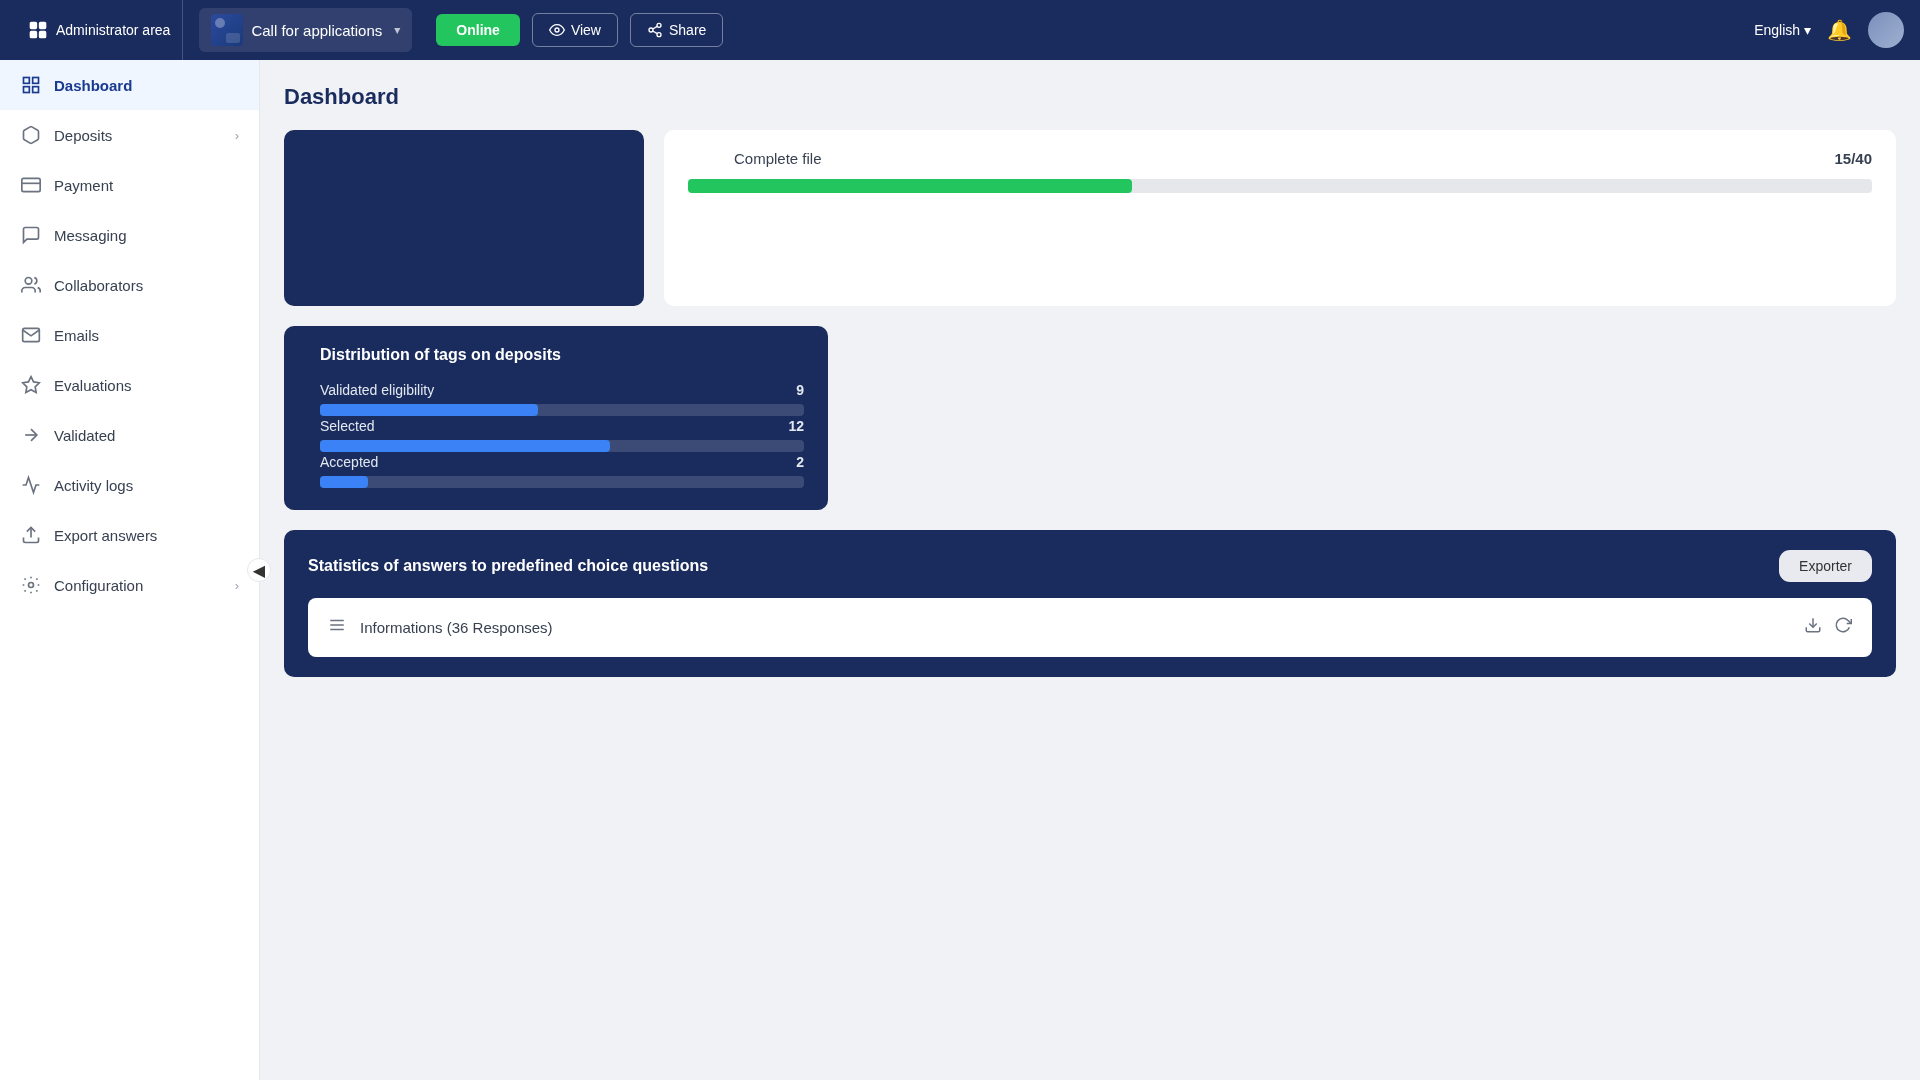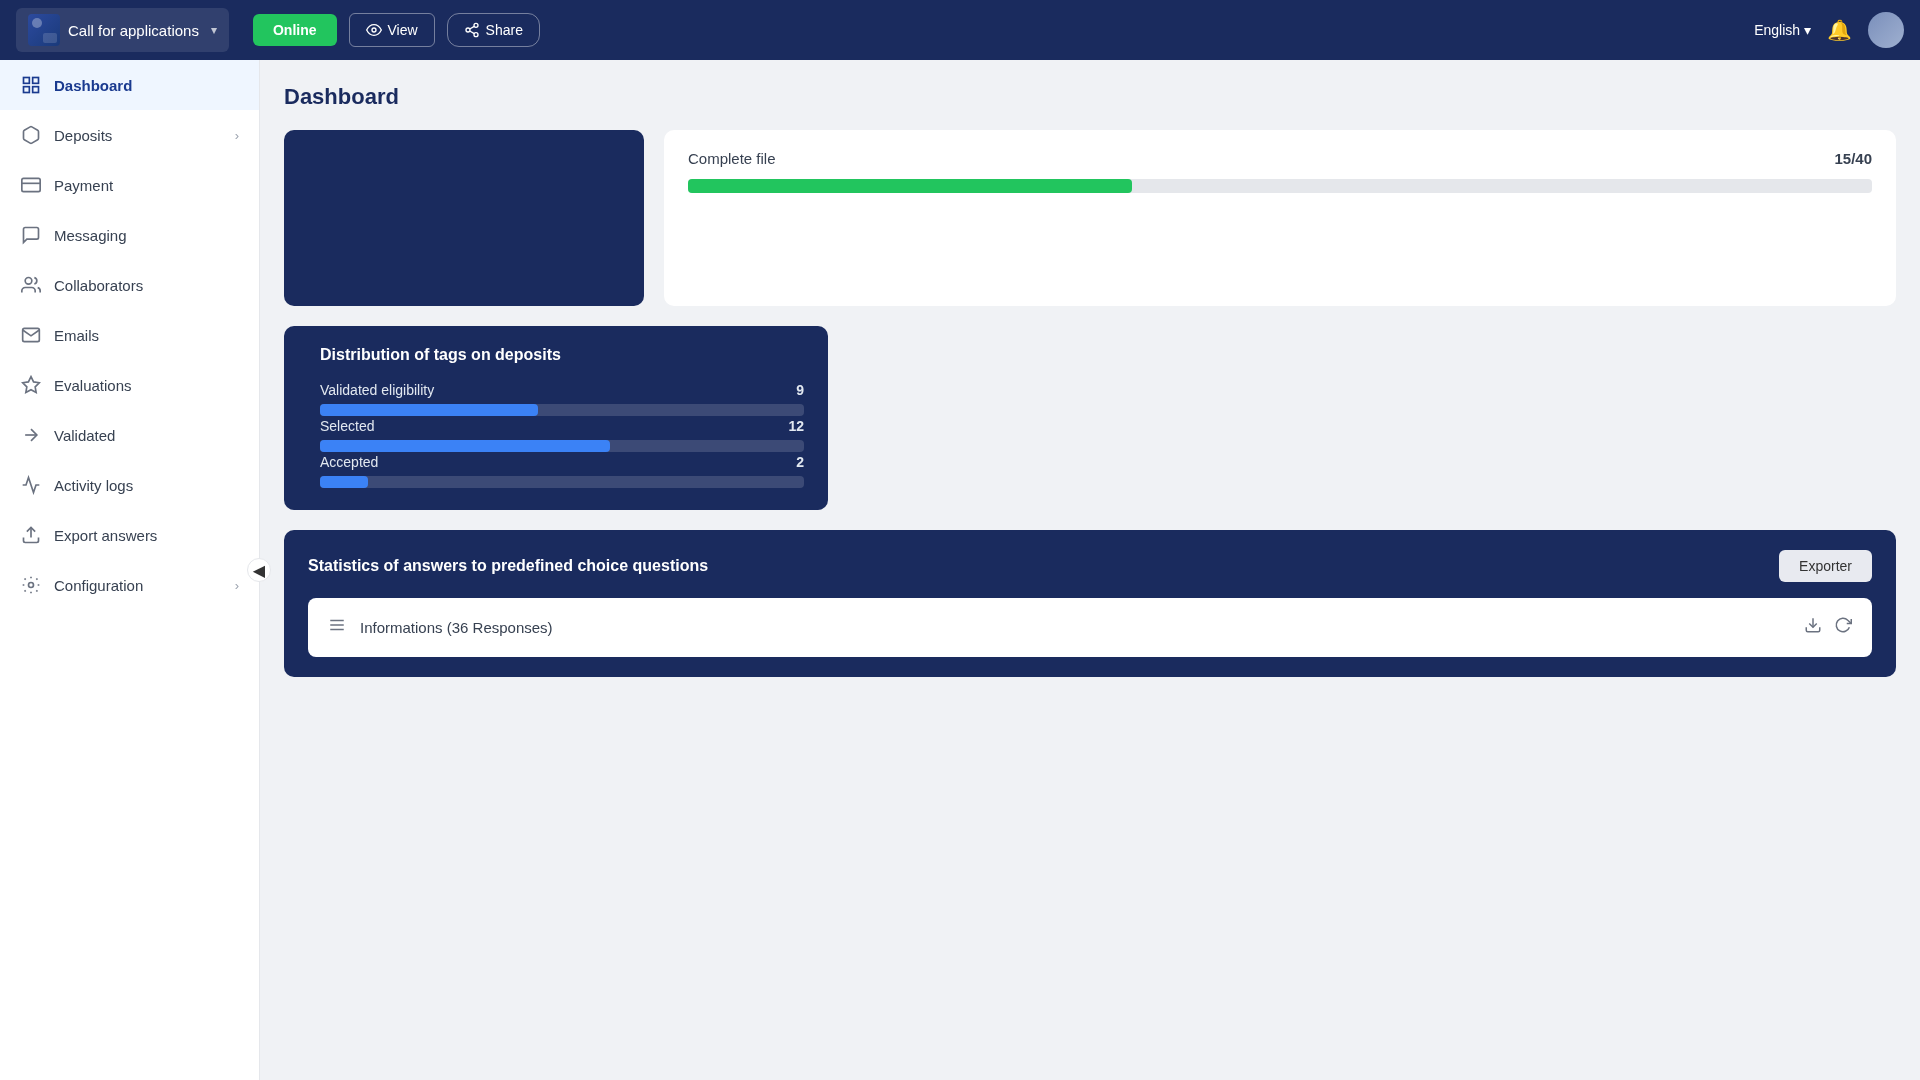--- a/index.html
+++ b/index.html
@@ -16,21 +16,21 @@
     .topnav-admin svg { width: 20px; height: 20px; fill: #fff; }
     .topnav-app {
       display: flex; align-items: center; gap: 8px; background: rgba(255,255,255,0.1);
       border-radius: 6px; padding: 6px 12px; cursor: pointer; color: #fff; font-size: 15px; font-weight: 500;
     }
     .app-icon-placeholder { width: 32px; height: 32px; border-radius: 4px; background: linear-gradient(135deg, #2c3e7a, #4a6ea8); }
     .dropdown-arrow { color: rgba(255,255,255,0.7); font-size: 12px; margin-left: 4px; }
     .topnav-actions { display: flex; align-items: center; gap: 12px; margin-left: 8px; }
     .btn-online { background: #22c55e; color: #fff; border: none; border-radius: 6px; padding: 8px 20px; font-size: 14px; font-weight: 600; cursor: pointer; }
     .btn-view { background: transparent; color: #fff; border: 1px solid rgba(255,255,255,0.4); border-radius: 6px; padding: 8px 16px; font-size: 14px; cursor: pointer; display: flex; align-items: center; gap: 6px; }
-    .btn-share { background: transparent; color: #fff; border: 1px solid rgba(255,255,255,0.4); border-radius: 12px; padding: 8px 16px; font-size: 14px; cursor: pointer; display: flex; align-items: center; gap: 6px; }
+    .btn-share { background: transparent; color: #fff; border: 1px solid rgba(255,255,255,0.4); border-radius: 6px; padding: 8px 16px; font-size: 14px; cursor: pointer; display: flex; align-items: center; gap: 6px; }
     .topnav-right { margin-left: auto; display: flex; align-items: center; gap: 16px; }
     .lang-selector { color: #fff; font-size: 14px; cursor: pointer; display: flex; align-items: center; gap: 4px; }
     .notif-icon { color: #fff; font-size: 20px; cursor: pointer; }
     .avatar { width: 36px; height: 36px; border-radius: 50%; background: #8899bb; cursor: pointer; }
 
     
     .main-layout { display: flex; flex: 1; overflow: hidden; }
 
     
     .sidebar {
@@ -54,51 +54,60 @@
 
     
     .cards-row { display: flex; gap: 20px; margin-bottom: 20px; }
 
     
     .card-dark { background: #1a2b5e; border-radius: 10px; padding: 0; width: 360px; height: 176px; flex-shrink: 0; }
 
     
     .card-complete { background: #fff; border-radius: 10px; padding: 20px 24px; flex: 1; }
     .card-complete-header { display: flex; justify-content: space-between; align-items: center; margin-bottom: 12px; }
-    .card-complete-title { font-size: 15px; color: #374151; }
+    .card-complete-title { font-size: 15px; color: #374151; margin-left: 46px; }
     .card-complete-count { font-size: 15px; color: #374151; font-weight: 600; }
     .progress-bar-bg { background: #e5e7eb; border-radius: 4px; height: 14px; width: 100%; }
     .progress-bar-fill { background: #22c55e; border-radius: 4px; height: 14px; }
 
     
     .card-distribution { background: #1a2b5e; border-radius: 10px; padding: 20px 24px; margin-bottom: 20px; }
     .card-distribution-title { color: #fff; font-size: 16px; font-weight: 600; margin-bottom: 18px; }
     .tag-row { margin-bottom: 2px; }
     .tag-row-header { display: flex; justify-content: space-between; align-items: center; margin-bottom: 6px; }
     .tag-label { color: #e2e8f0; font-size: 14px; }
     .tag-count { color: #e2e8f0; font-size: 14px; font-weight: 600; }
     .tag-bar-bg { background: rgba(255,255,255,0.15); border-radius: 4px; height: 12px; width: 100%; }
     .tag-bar-fill { background: #3b82f6; border-radius: 4px; height: 12px; }
 
     
     .card-statistics { background: #1a2b5e; border-radius: 10px; padding: 20px 24px; margin-bottom: 20px; }
     .card-statistics-header { display: flex; justify-content: space-between; align-items: center; }
     .card-statistics-title { color: #fff; font-size: 16px; font-weight: 600; }
-    .btn-exporter { background: #e8eaf0; color: #333; border: none; border-radius: 6px; padding: 8px 20px; font-size: 14px; font-weight: 500; cursor: pointer; }
+    .btn-exporter { background: #e8eaf0; color: #333; border: none; border-radius: 11px; padding: 8px 20px; font-size: 14px; font-weight: 500; cursor: pointer; }
 
     
     .info-row { background: #fff; border-radius: 8px; margin-top: 16px; display: flex; align-items: center; padding: 18px 20px; }
     .info-row-icon { color: #6b7280; font-size: 18px; margin-right: 14px; }
     .info-row-text { font-size: 15px; color: #374151; flex: 1; }
     .info-row-actions { display: flex; gap: 12px; color: #6b7280; cursor: pointer; font-size: 18px; }
   </style>
 </head>
 <body>
 
 <nav class="topnav">
+  <div class="topnav-admin">
+    <svg viewBox="0 0 24 24" fill="none" stroke="#fff" stroke-width="2" width="20" height="20">
+      <rect x="3" y="3" width="7" height="7" rx="1"></rect>
+        <rect x="14" y="3" width="7" height="7" rx="1"></rect>
+      <rect x="3" y="14" width="7" height="7" rx="1"></rect>
+        <rect x="14" y="14" width="7" height="7" rx="1"></rect>
+    </svg>
+    <span>Administrator area</span>
+  </div>
 
   <div class="topnav-app">
     <div class="app-icon-placeholder" style="background: linear-gradient(135deg, #2c4a9e, #1a3a7a); position:relative; overflow:hidden;">
       <div style="position:absolute;top:4px;left:4px;width:10px;height:10px;background:rgba(255,255,255,0.3);border-radius:50%;"></div>
       <div style="position:absolute;bottom:3px;right:3px;width:14px;height:10px;background:rgba(255,255,255,0.15);border-radius:2px;"></div>
     </div>
     <span>Call for applications</span>
     <span class="dropdown-arrow">▾</span>
   </div>
 

